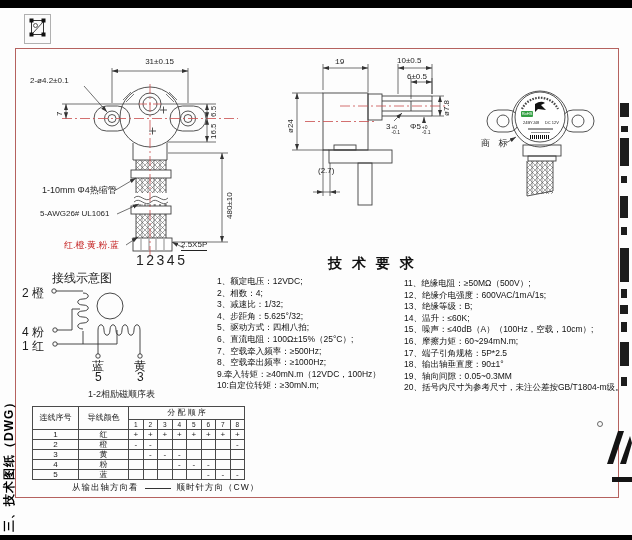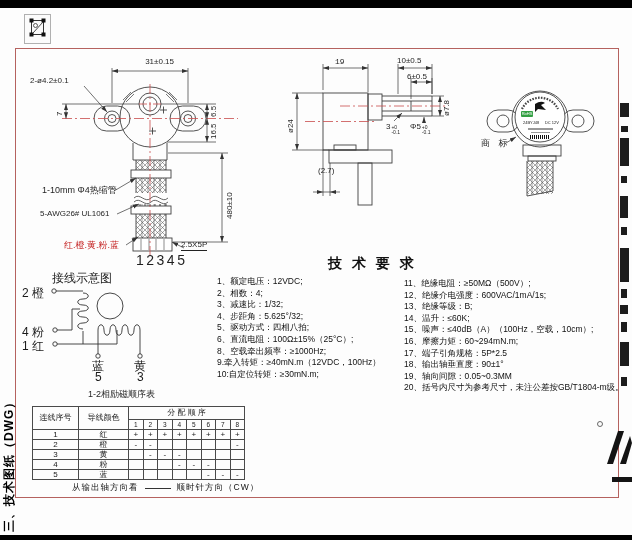--- a/index.html
+++ b/index.html
@@ -220,20 +220,21 @@
   <div class="barcode" style="left:530px;top:134.5px;width:20px;height:4px;"></div>
 
   <div class="txt tech-title" style="left:328px;top:255px;">技 术 要 求</div>
   <div class="txt tr-list" style="left:217px;top:276px;">
     <div>1、额定电压：12VDC;</div>
     <div>2、相数：4;</div>
     <div>3、减速比：1/32;</div>
     <div>4、步距角：5.625°/32;</div>
     <div>5、驱动方式：四相八拍;</div>
     <div>6、直流电阻：100Ω±15%（25°C）;</div>
+    <div>7、空载牵入频率：≥500Hz;</div>
     <div>8、空载牵出频率：≥1000Hz;</div>
     <div>9.牵入转矩：≥40mN.m（12VDC，100Hz）</div>
     <div>10:自定位转矩：≥30mN.m;</div>
   </div>
   <div class="txt tr-list" style="left:404px;top:278px;">
     <div>11、绝缘电阻：≥50MΩ（500V）;</div>
     <div>12、绝缘介电强度：600VAC/1mA/1s;</div>
     <div>13、绝缘等级：B;</div>
     <div>14、温升：≤60K;</div>
     <div>15、噪声：≤40dB（A）（100Hz，空载，10cm）;</div>

